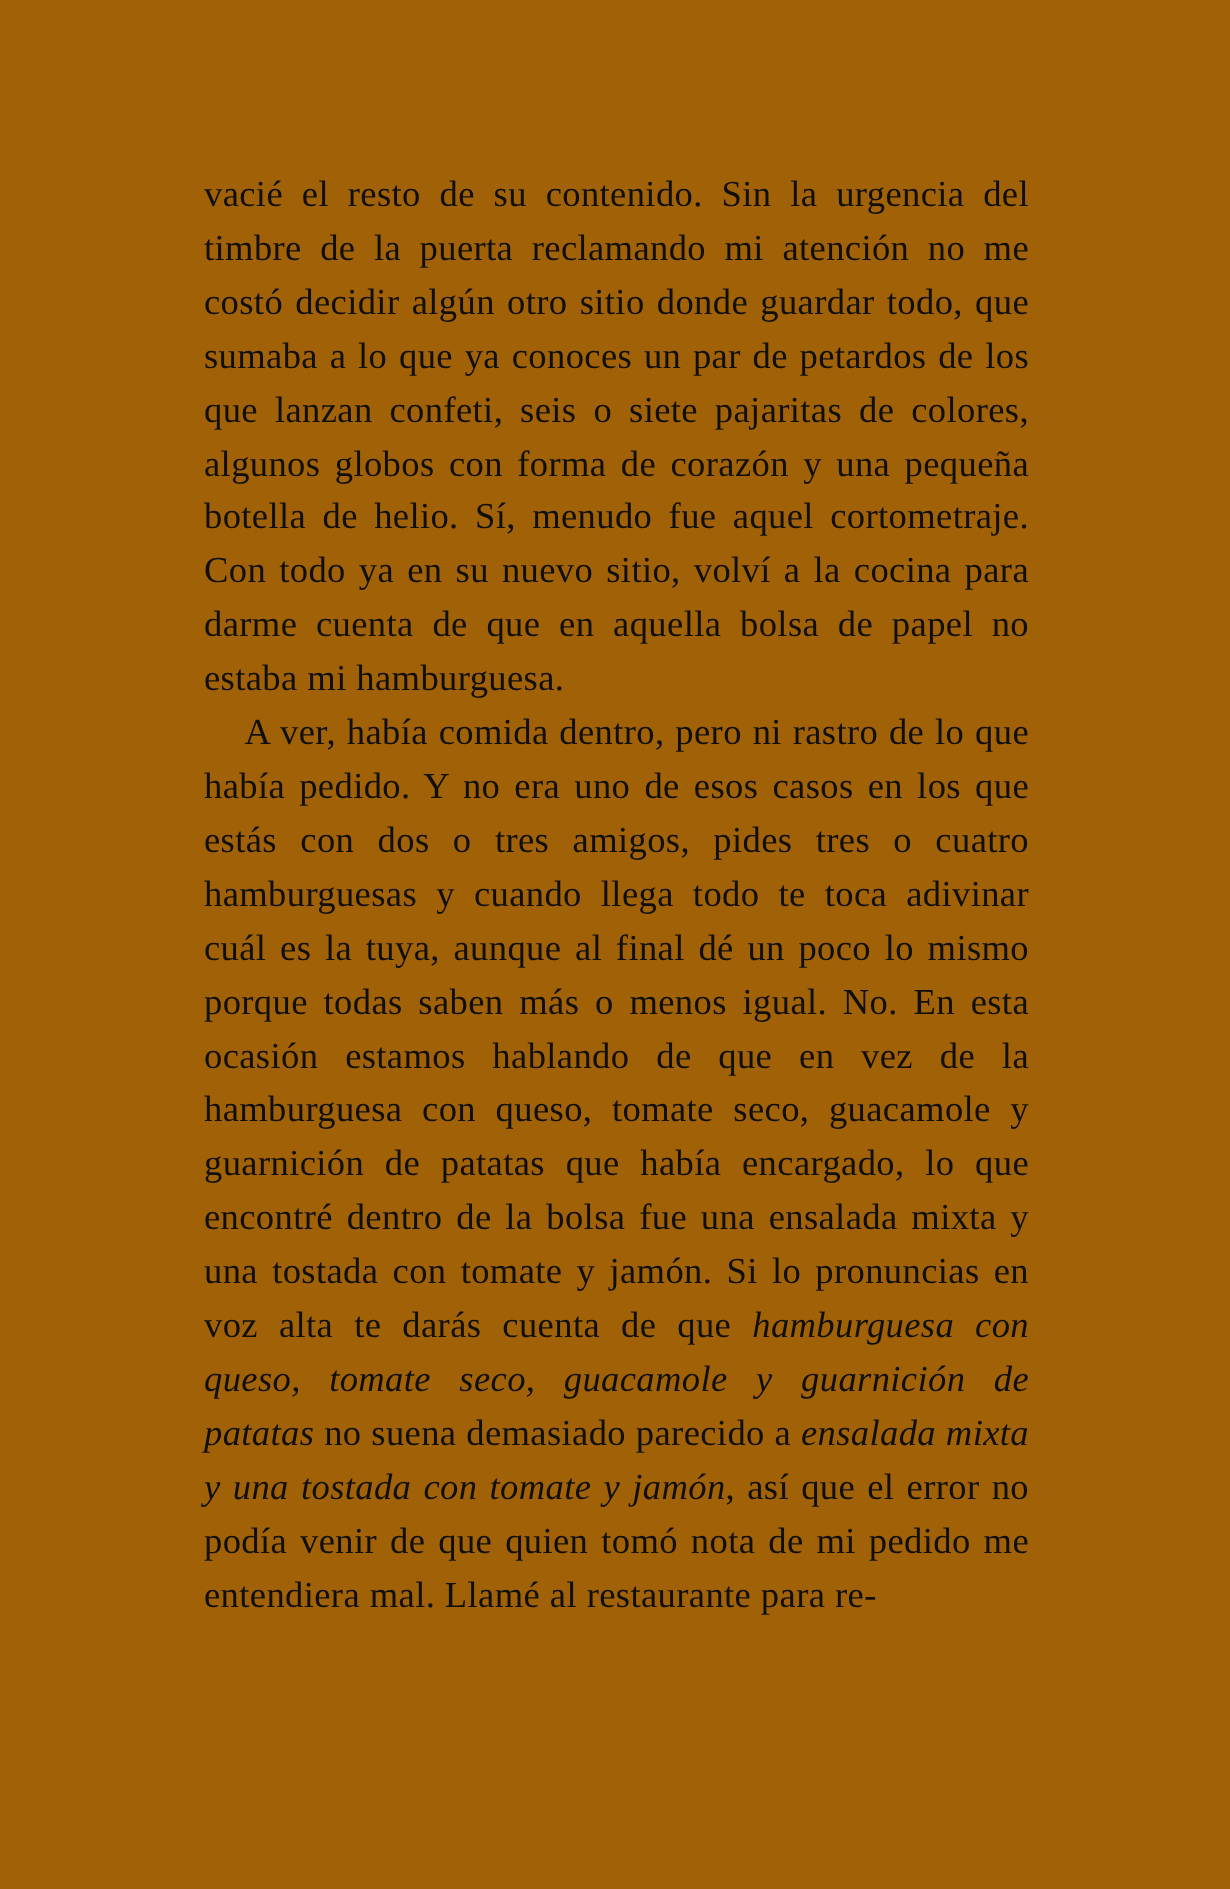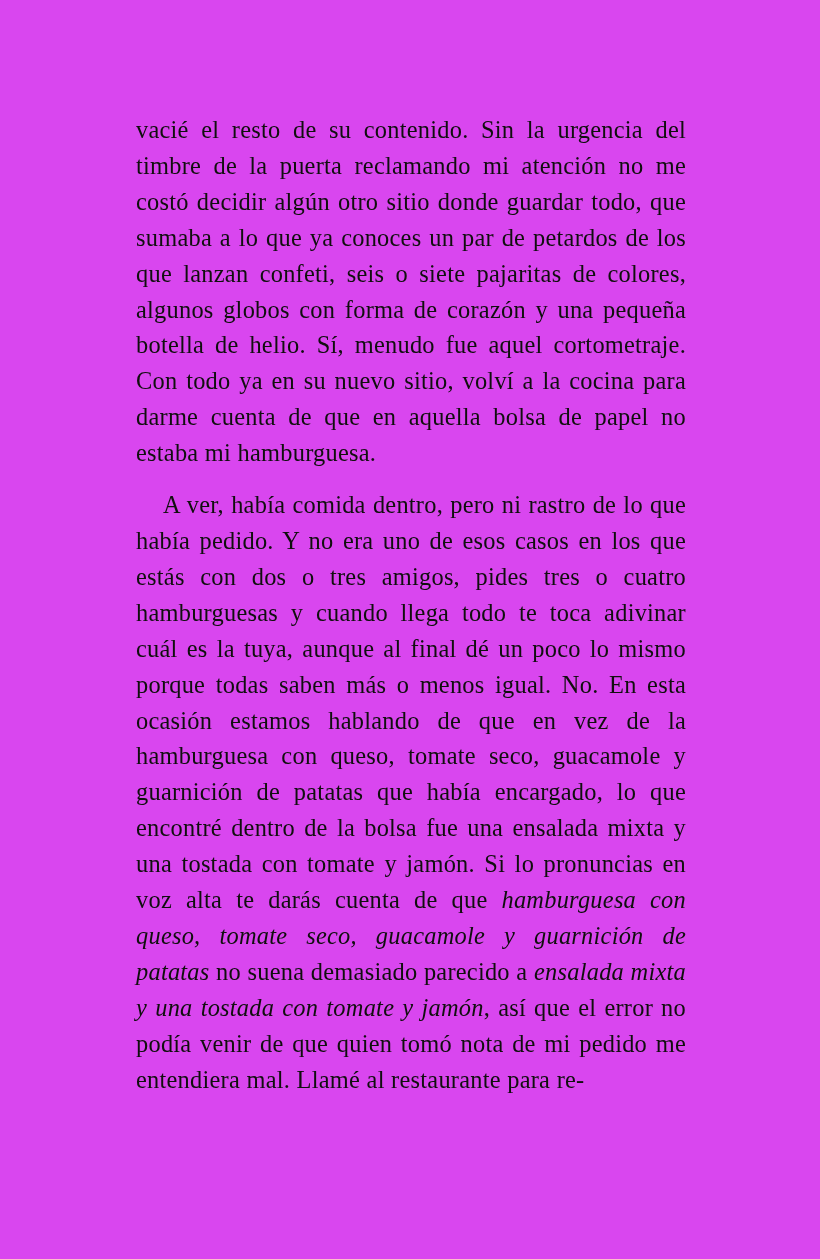--- a/index.html
+++ b/index.html
@@ -15,21 +15,21 @@
     overflow: hidden;
     position: relative;
   }
 
   .page {
     position: absolute;
     left: 0;
     top: 0;
     width: 820px;
     height: 1259px;
-    background: #d946ef;
+    background: #a16207;
   }
 
   .text-block {
     position: absolute;
     left: 136px;
     top: 112px;
     width: 550px;
   }
 
   .para {
@@ -43,21 +43,21 @@
     color: #100f0e;
     letter-spacing: 0.01em;
     word-spacing: 0.005em;
   }
 
   .para.indented {
     text-indent: 27px;
   }
 
   .para + .para {
-    margin-top: 16px;
+    margin-top: 0;
   }
 
   .it {
     font-style: italic;
   }
 
   .folio {
     position: absolute;
     left: 0;
     top: 1130px;

